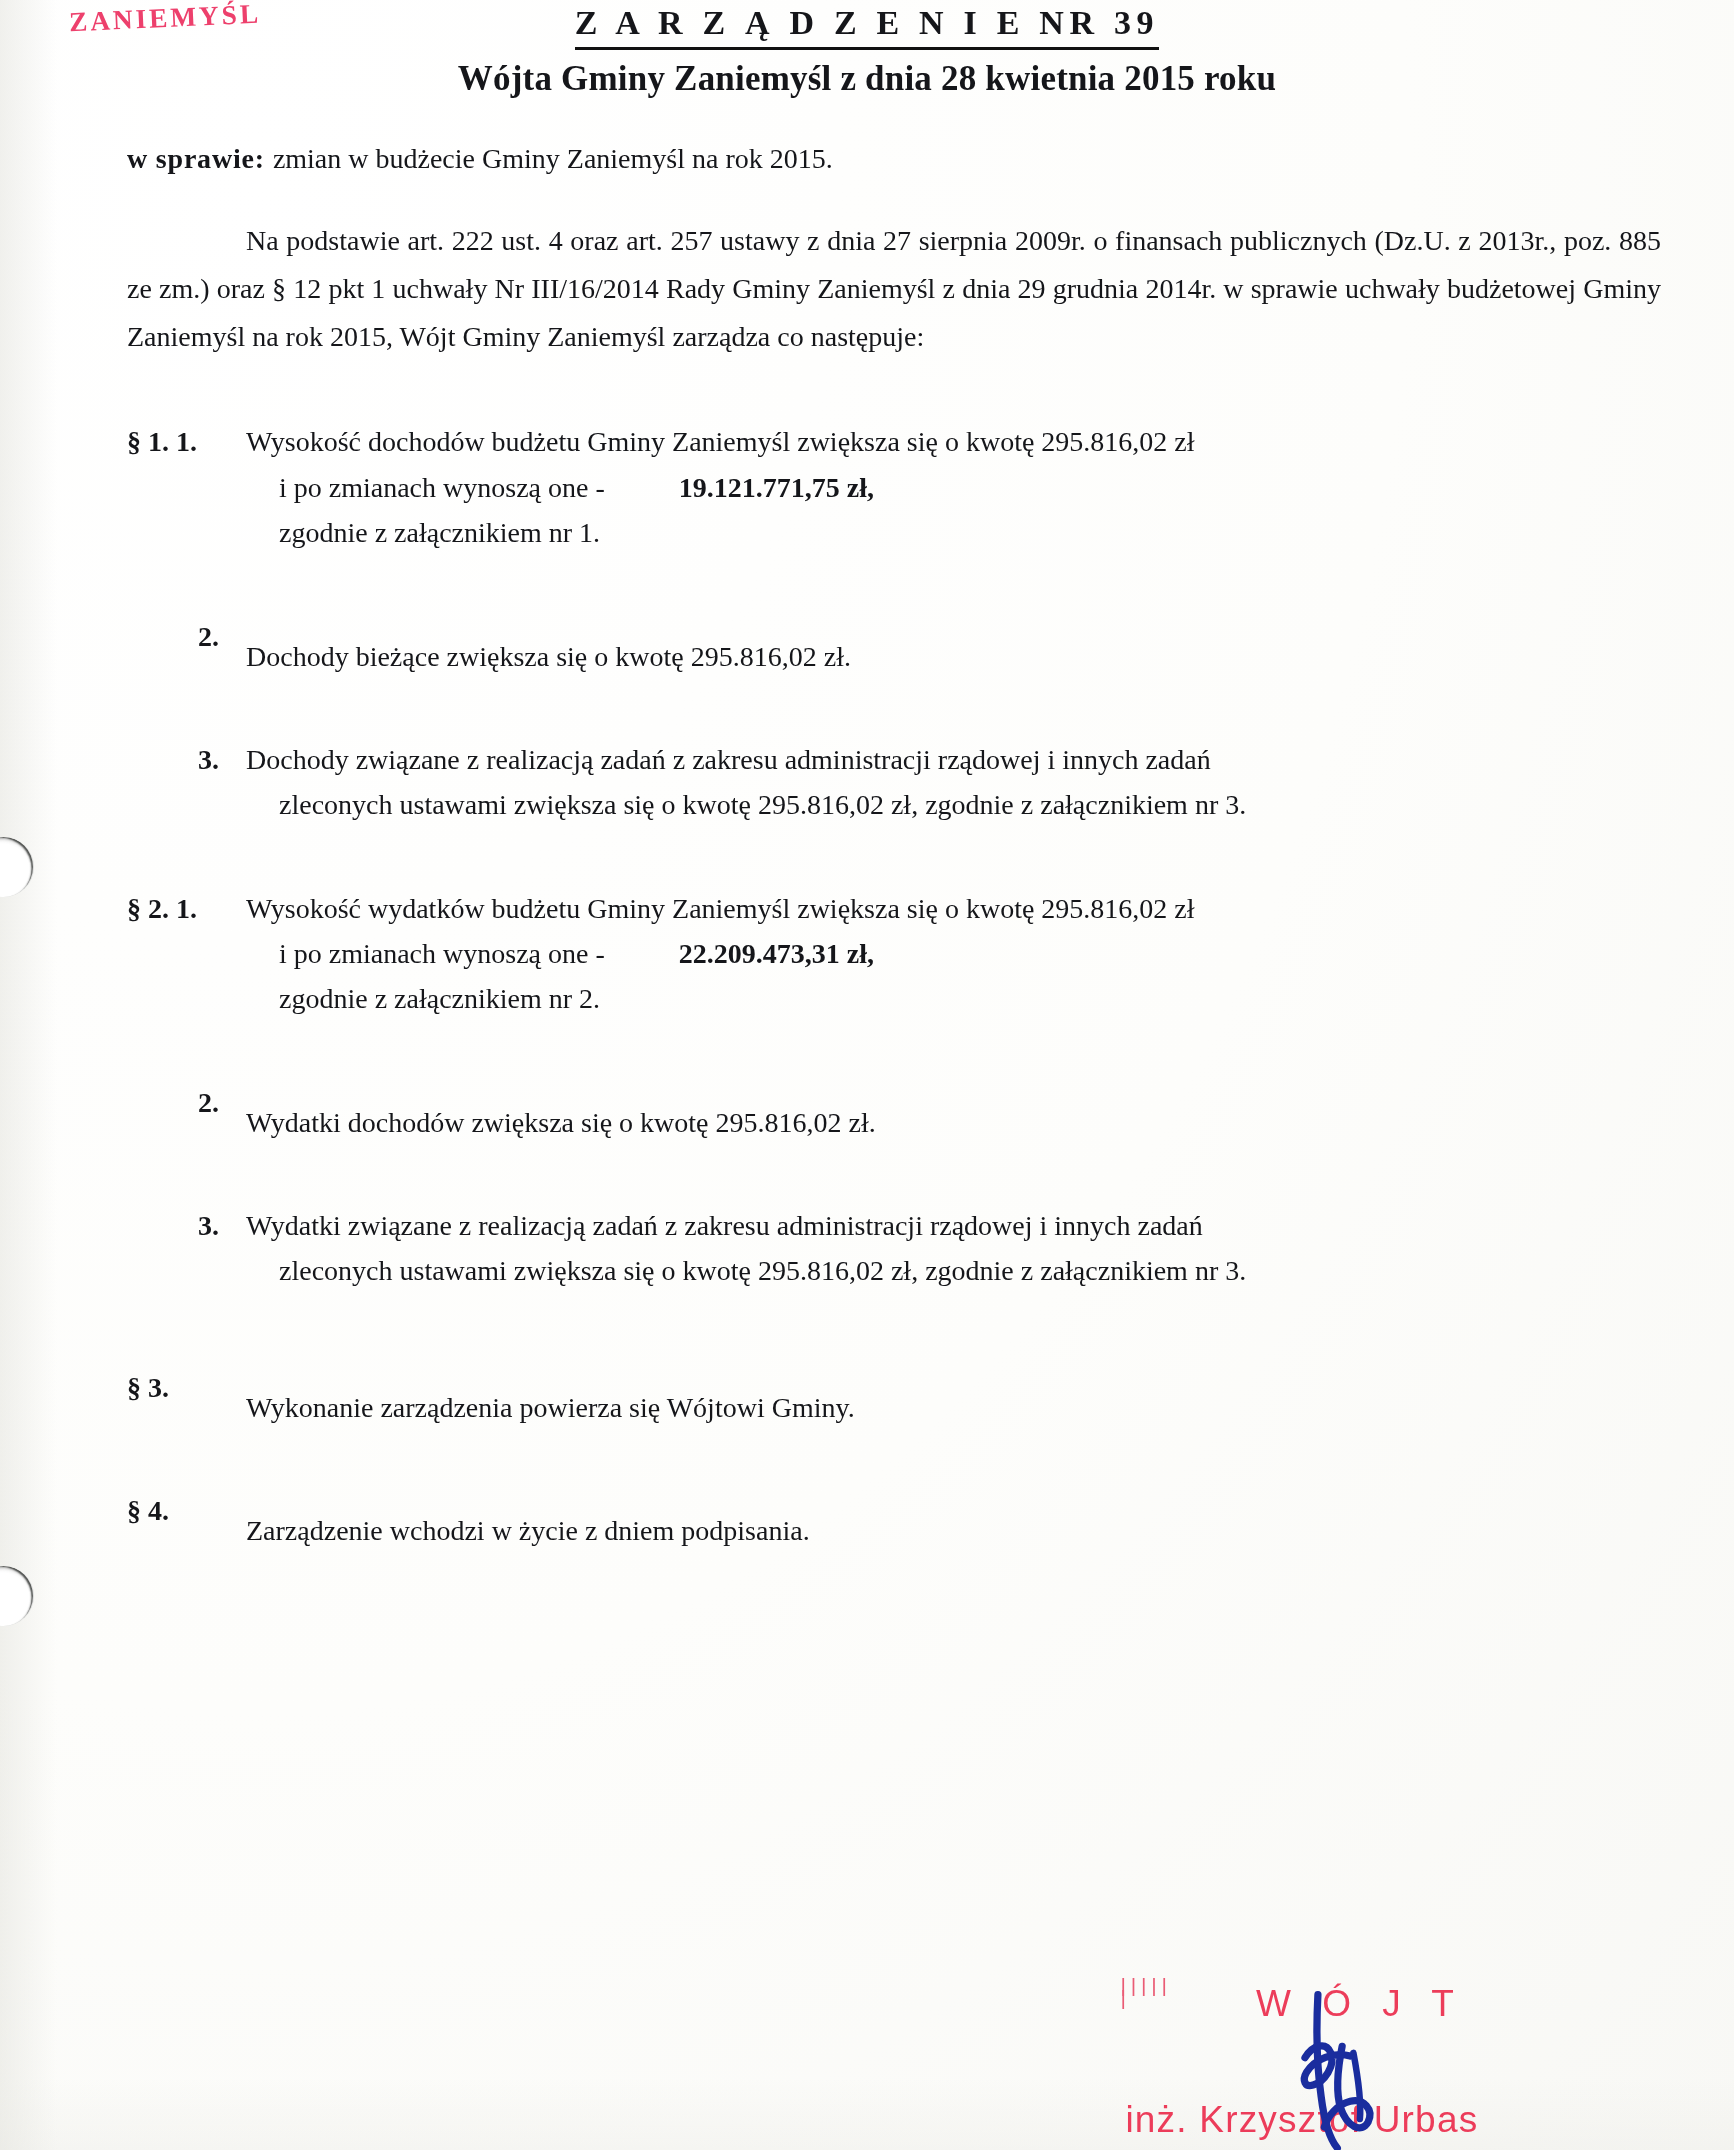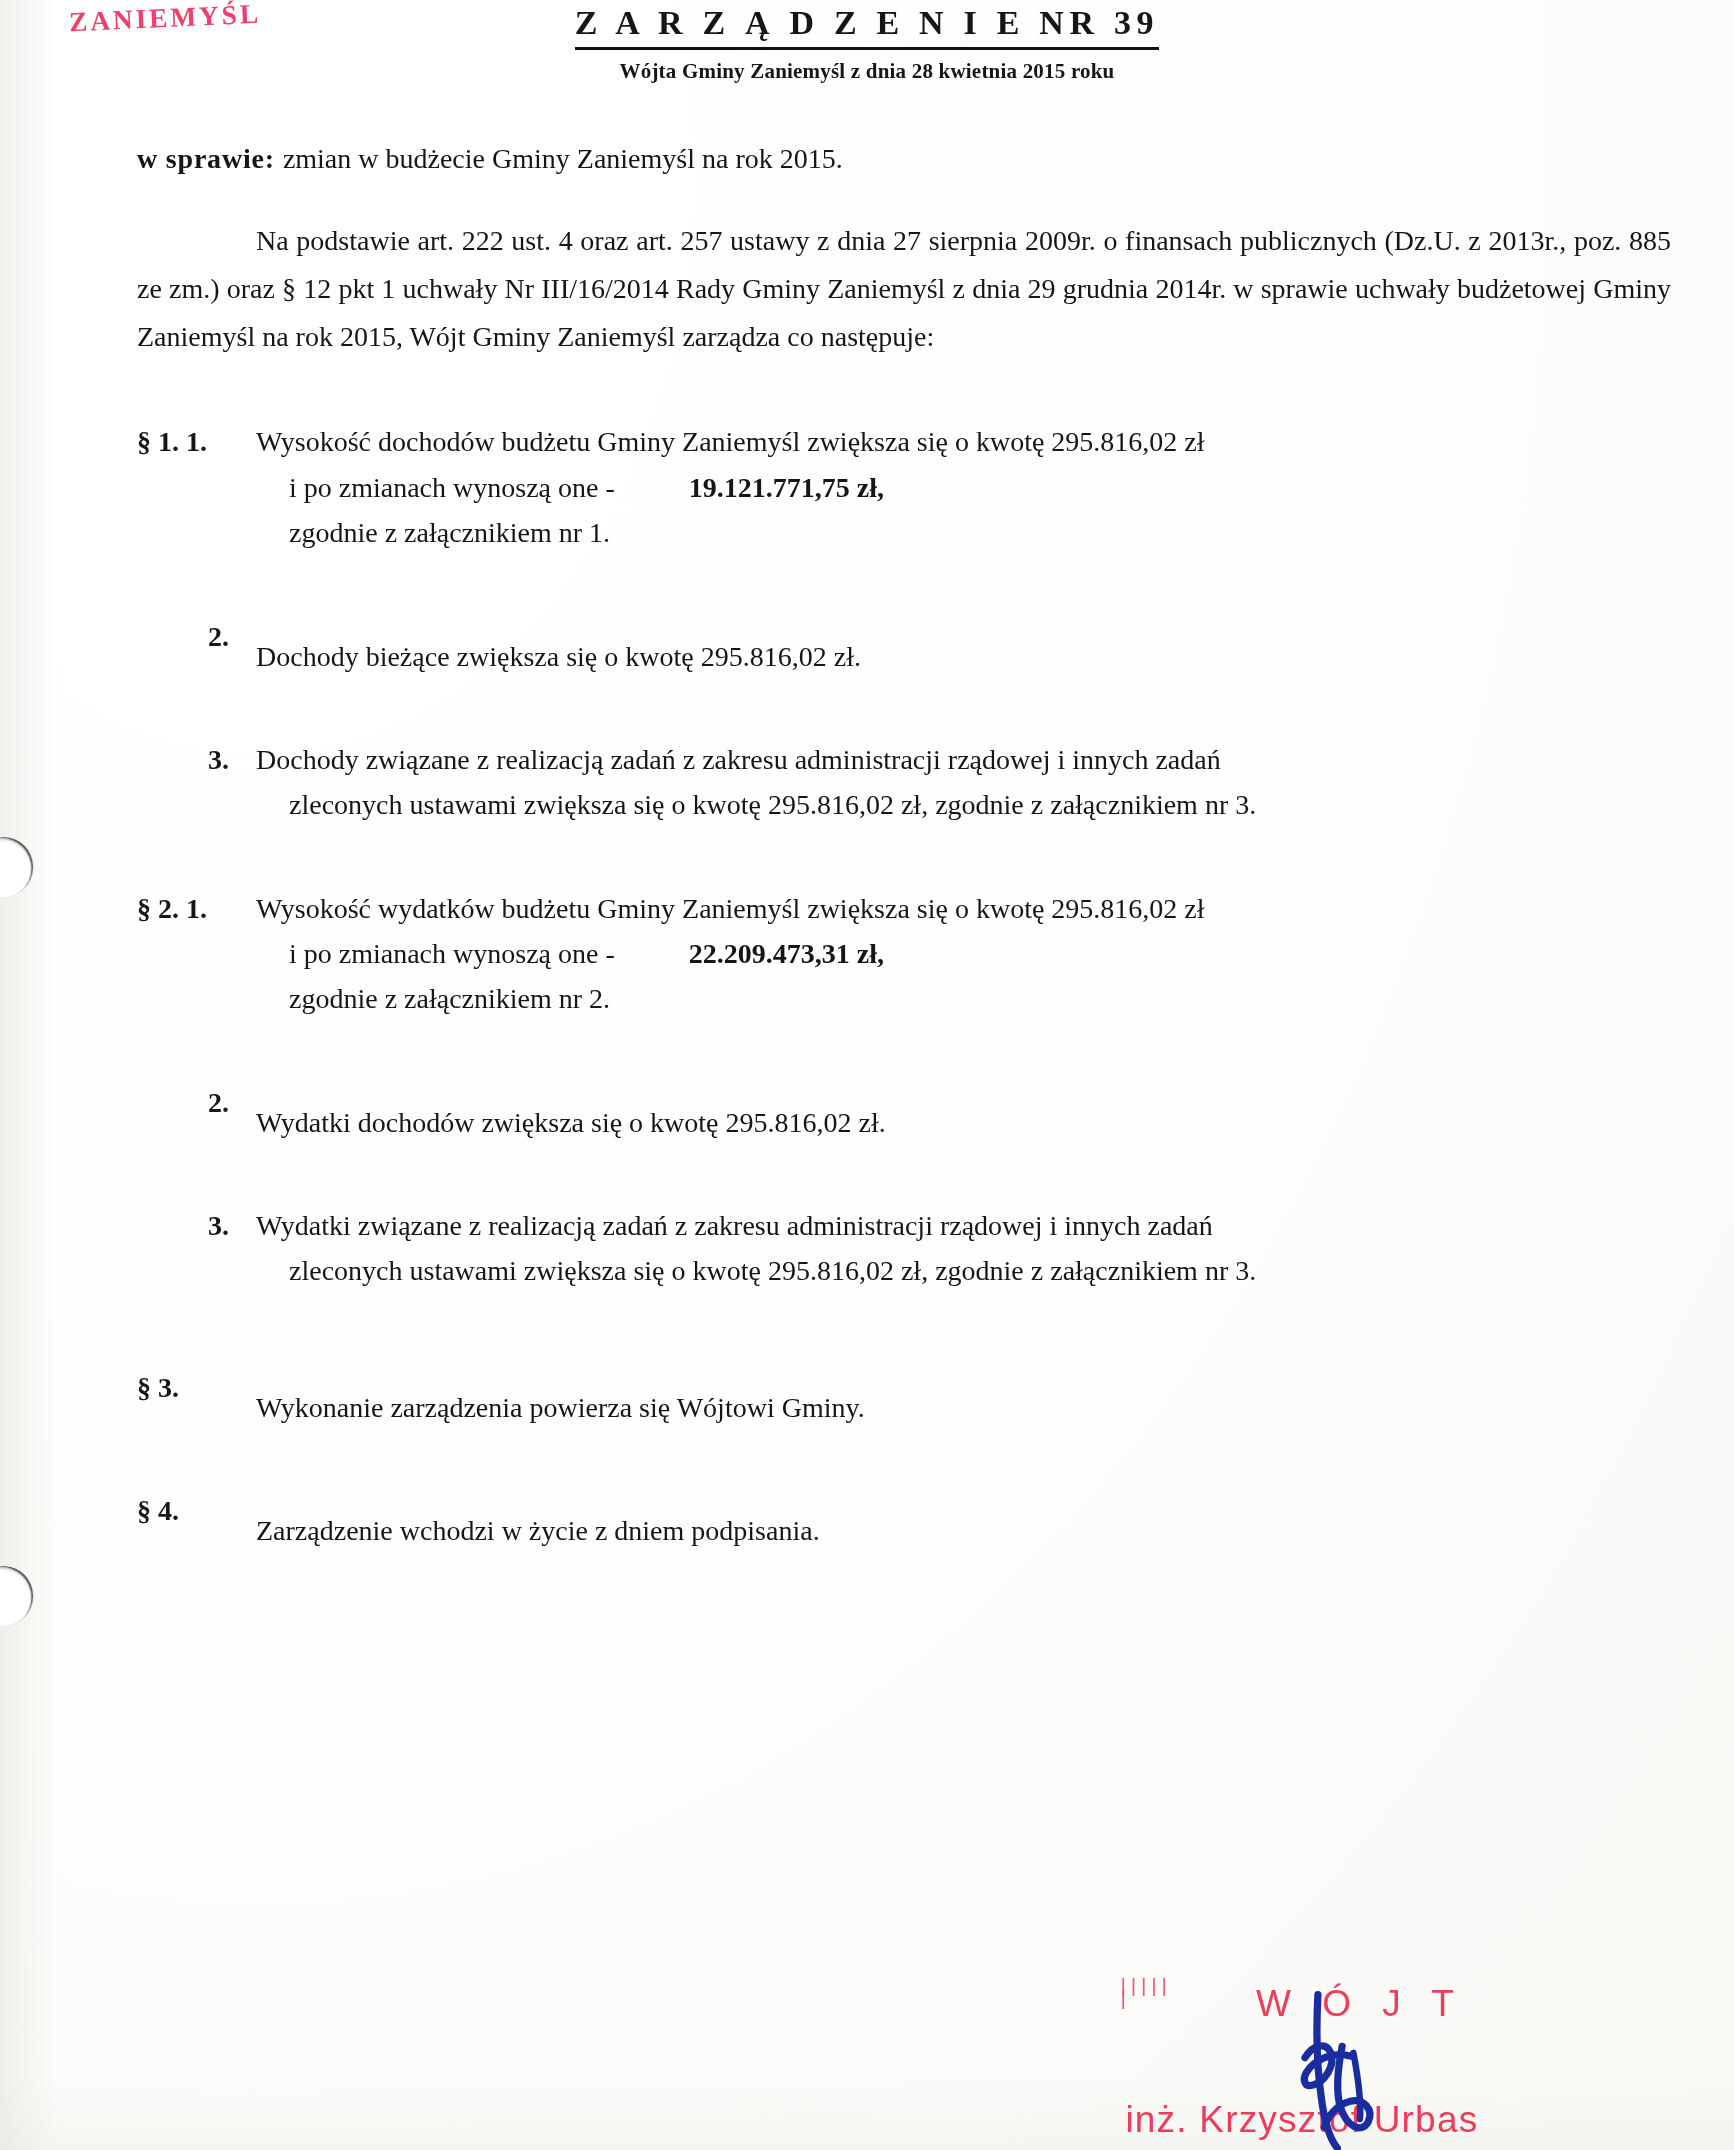--- a/index.html
+++ b/index.html
@@ -76,28 +76,28 @@
     font-weight: bold;
     font-size: 34px;
     letter-spacing: 5.7px;
     border-bottom: 3.2px solid #111;
     padding-bottom: 5px;
     line-height: 1.08;
   }
   #doc-subtitle {
     margin-top: 9.7px;
     font-weight: bold;
-    font-size: 21px;
+    font-size: 35px;
     letter-spacing: 0.2px;
   }
 
   
   #doc-body {
     position: absolute;
-    left: 137px;
+    left: 127px;
     right: 65px;
     top: 145px;
     font-size: 28px;
     line-height: 1.0;
   }
 
   .para {
     margin: 0 0 11.3px 0;
   }
 

